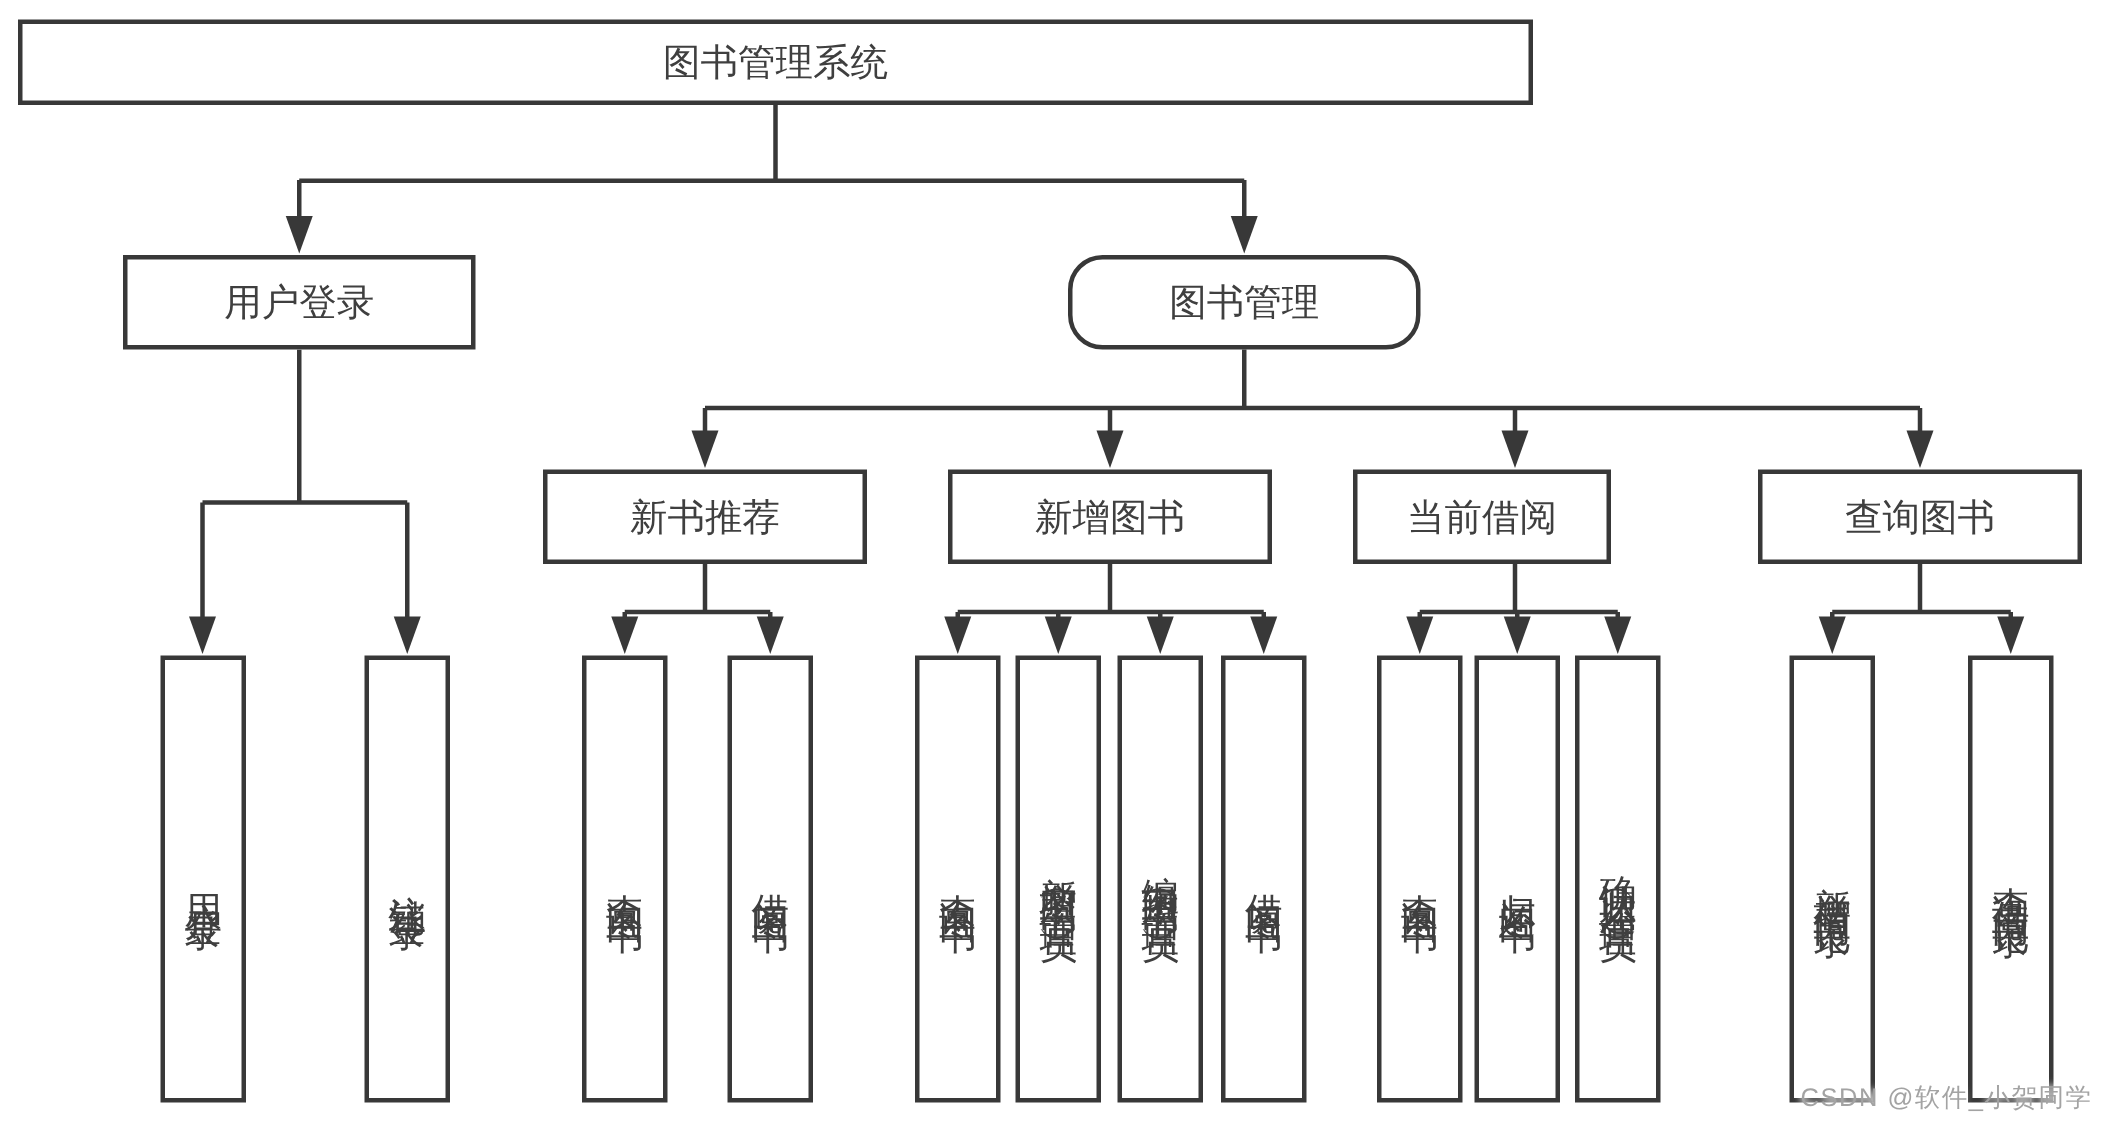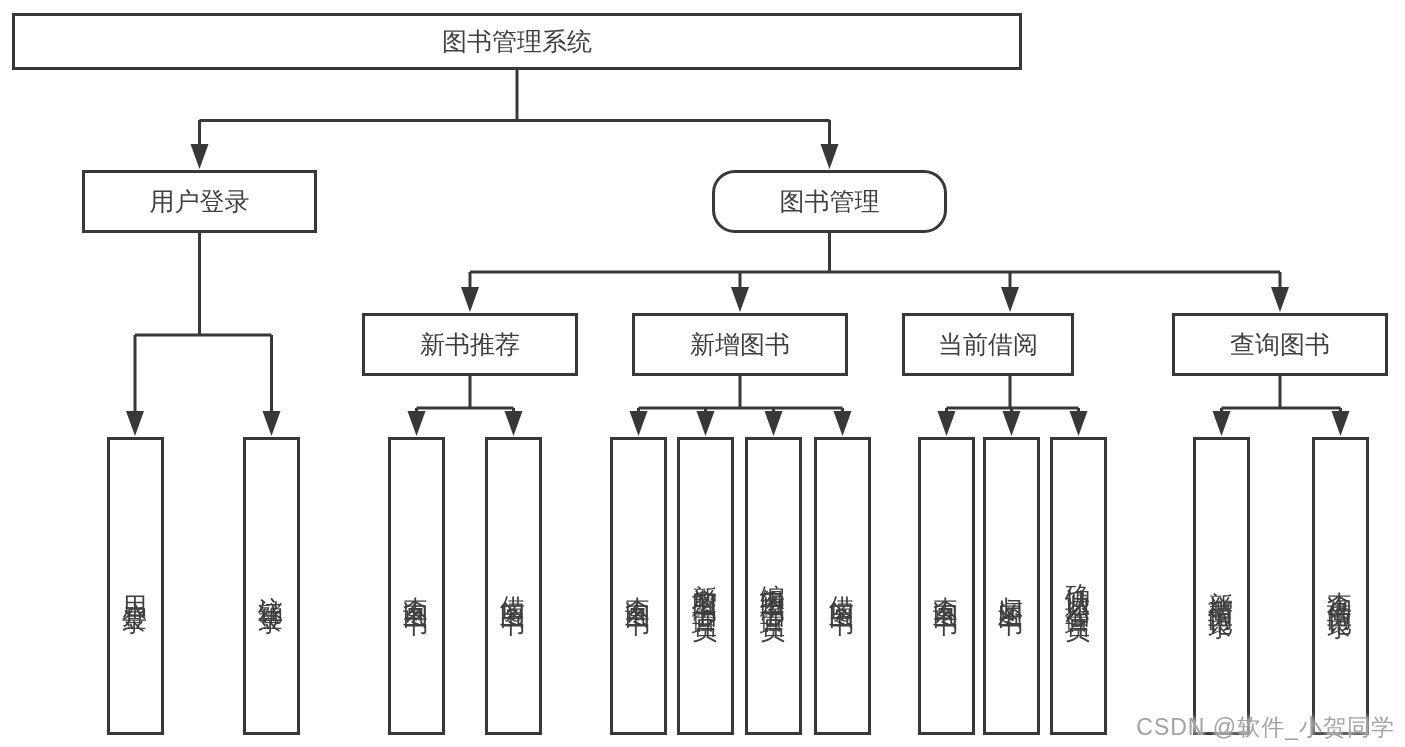--- a/index.html
+++ b/index.html
@@ -31,21 +31,21 @@
     writing-mode: vertical-rl;
     text-orientation: mixed;
     letter-spacing: 5px;
     font-size: 25px;
     white-space: normal;
   }
   .watermark {
     position: absolute;
     right: 10px;
     bottom: 4px;
-    font-size: 23px;
+    font-size: 17px;
     color: var(--wm, #a3a3a3);
     text-shadow: 0 0 4px #ffffff, 0 0 6px #ffffff;
     letter-spacing: 1px;
   }
 </style>
 </head>
 <body>
 
 <div class="canvas" style="--line: #383838; --text: #3f3f3f; --bg: #ffffff; --wm: #a3a3a3;">
 

